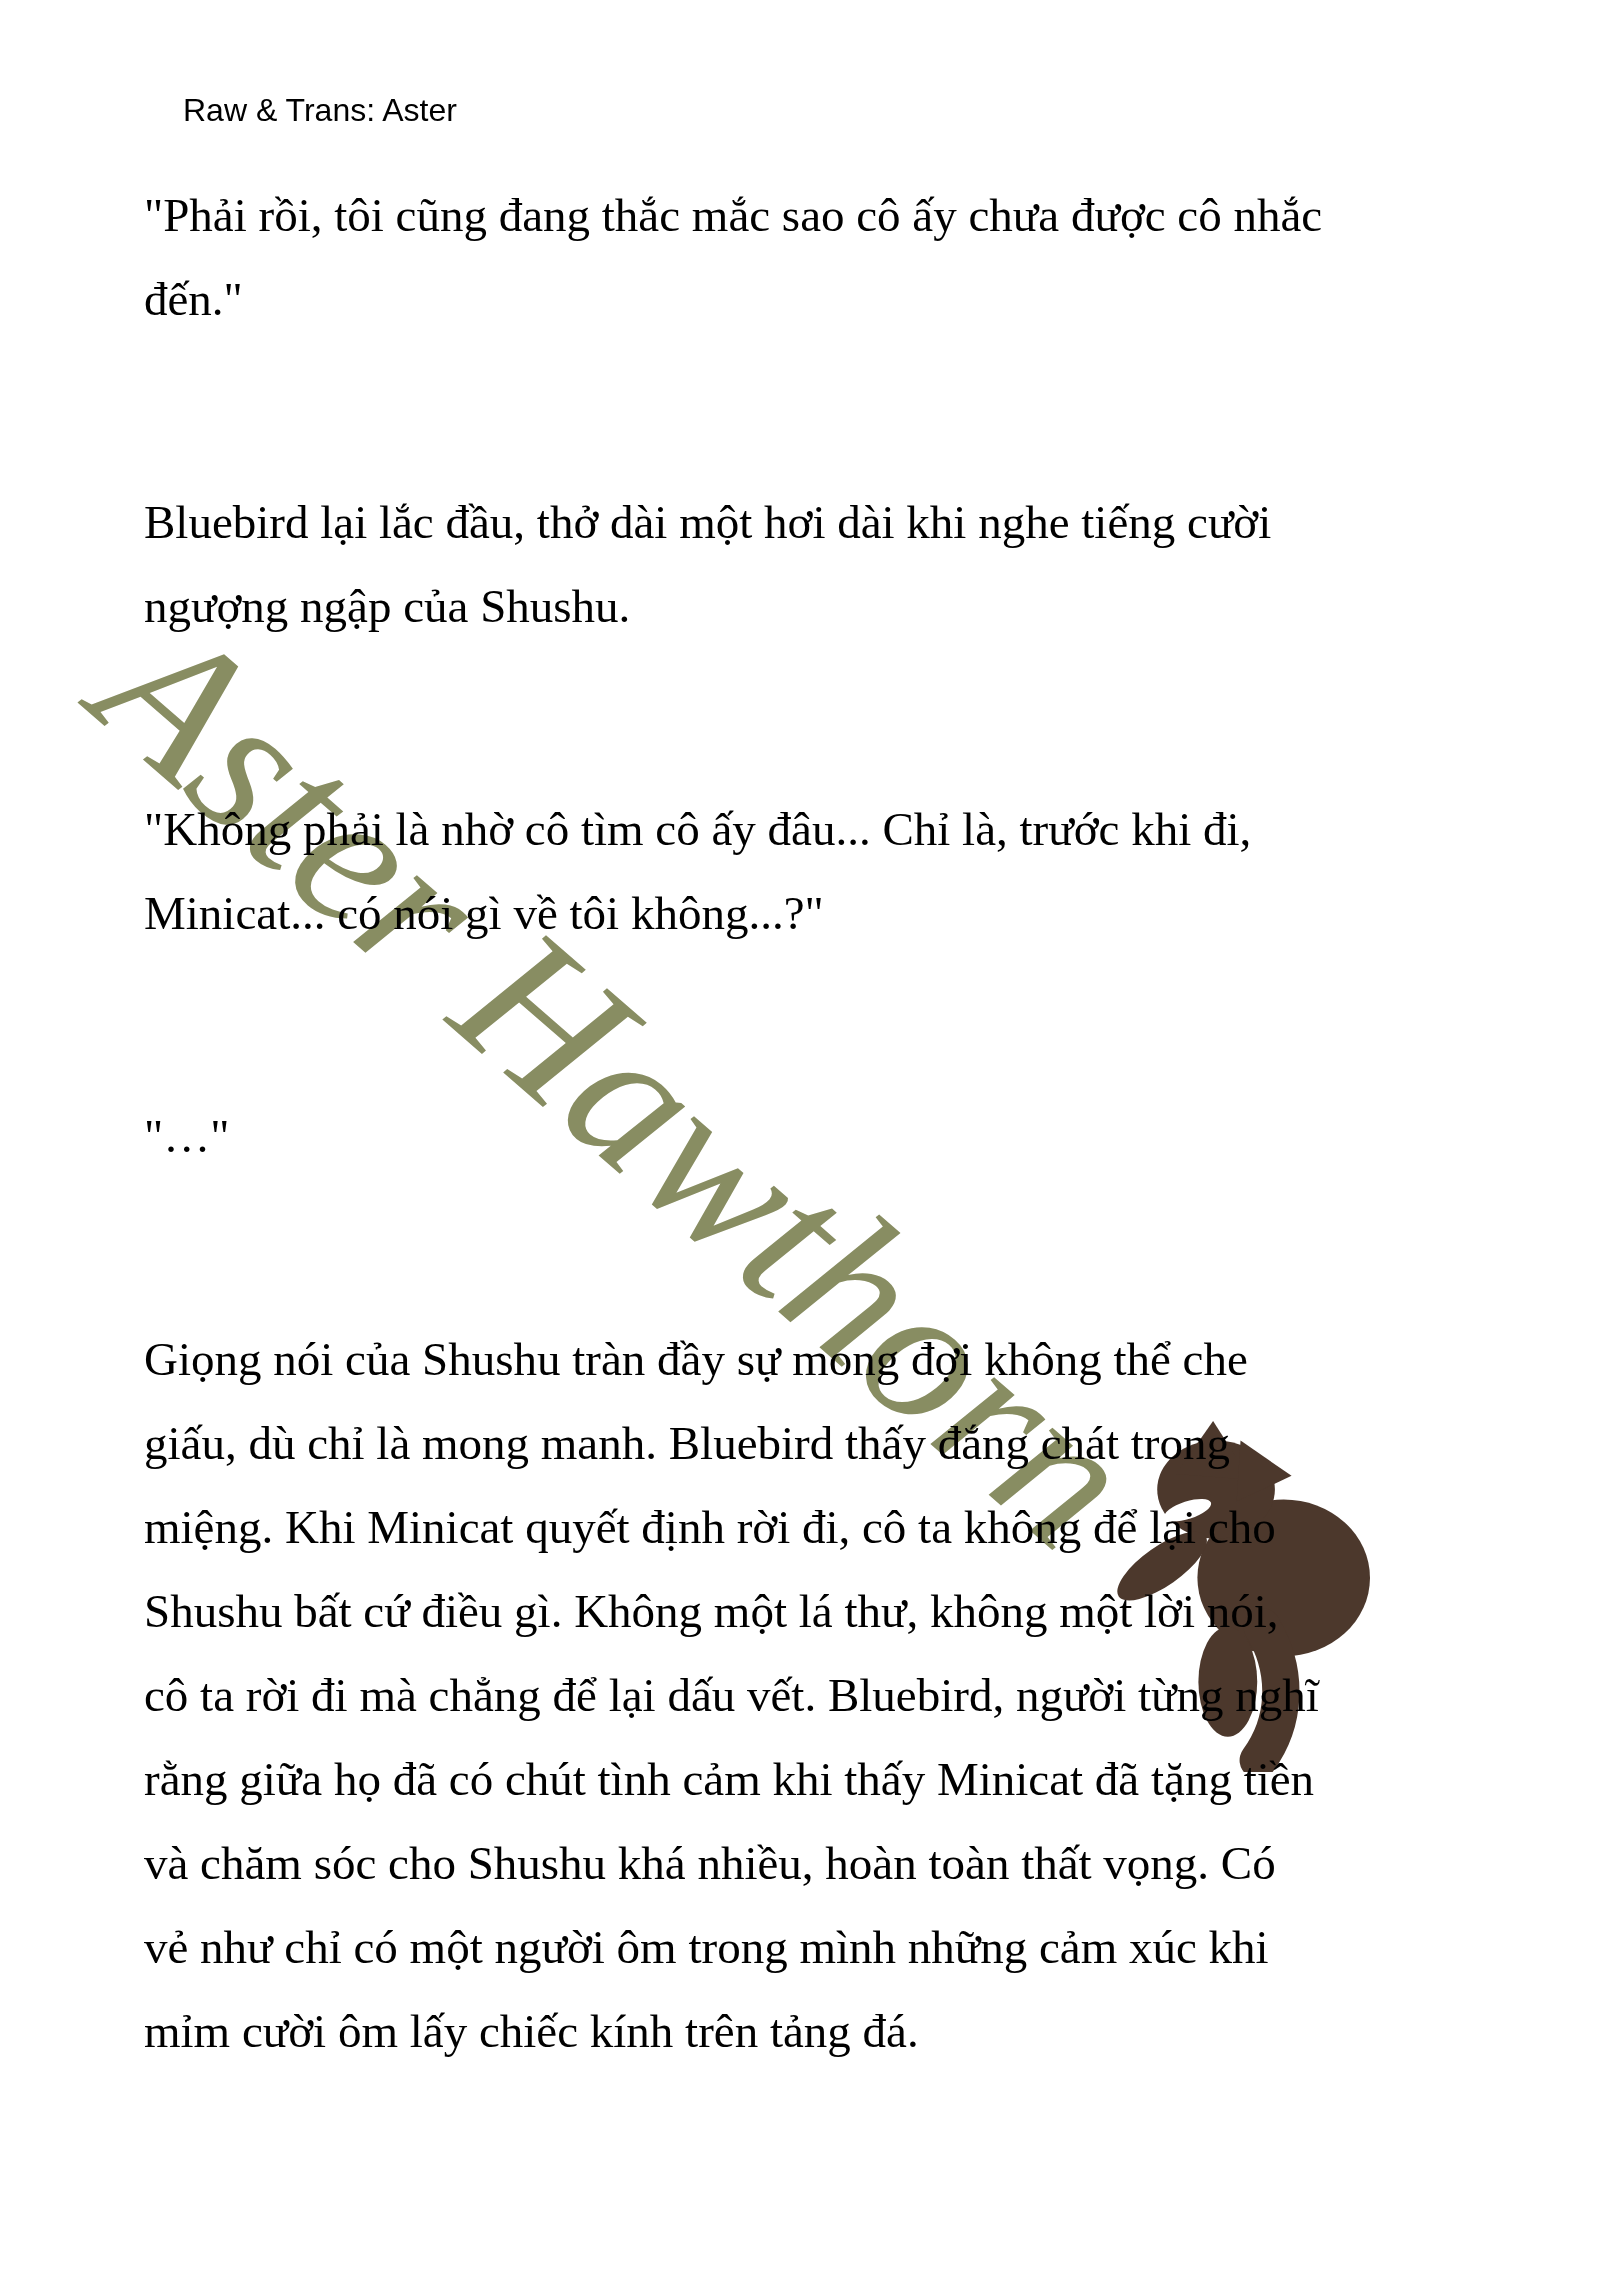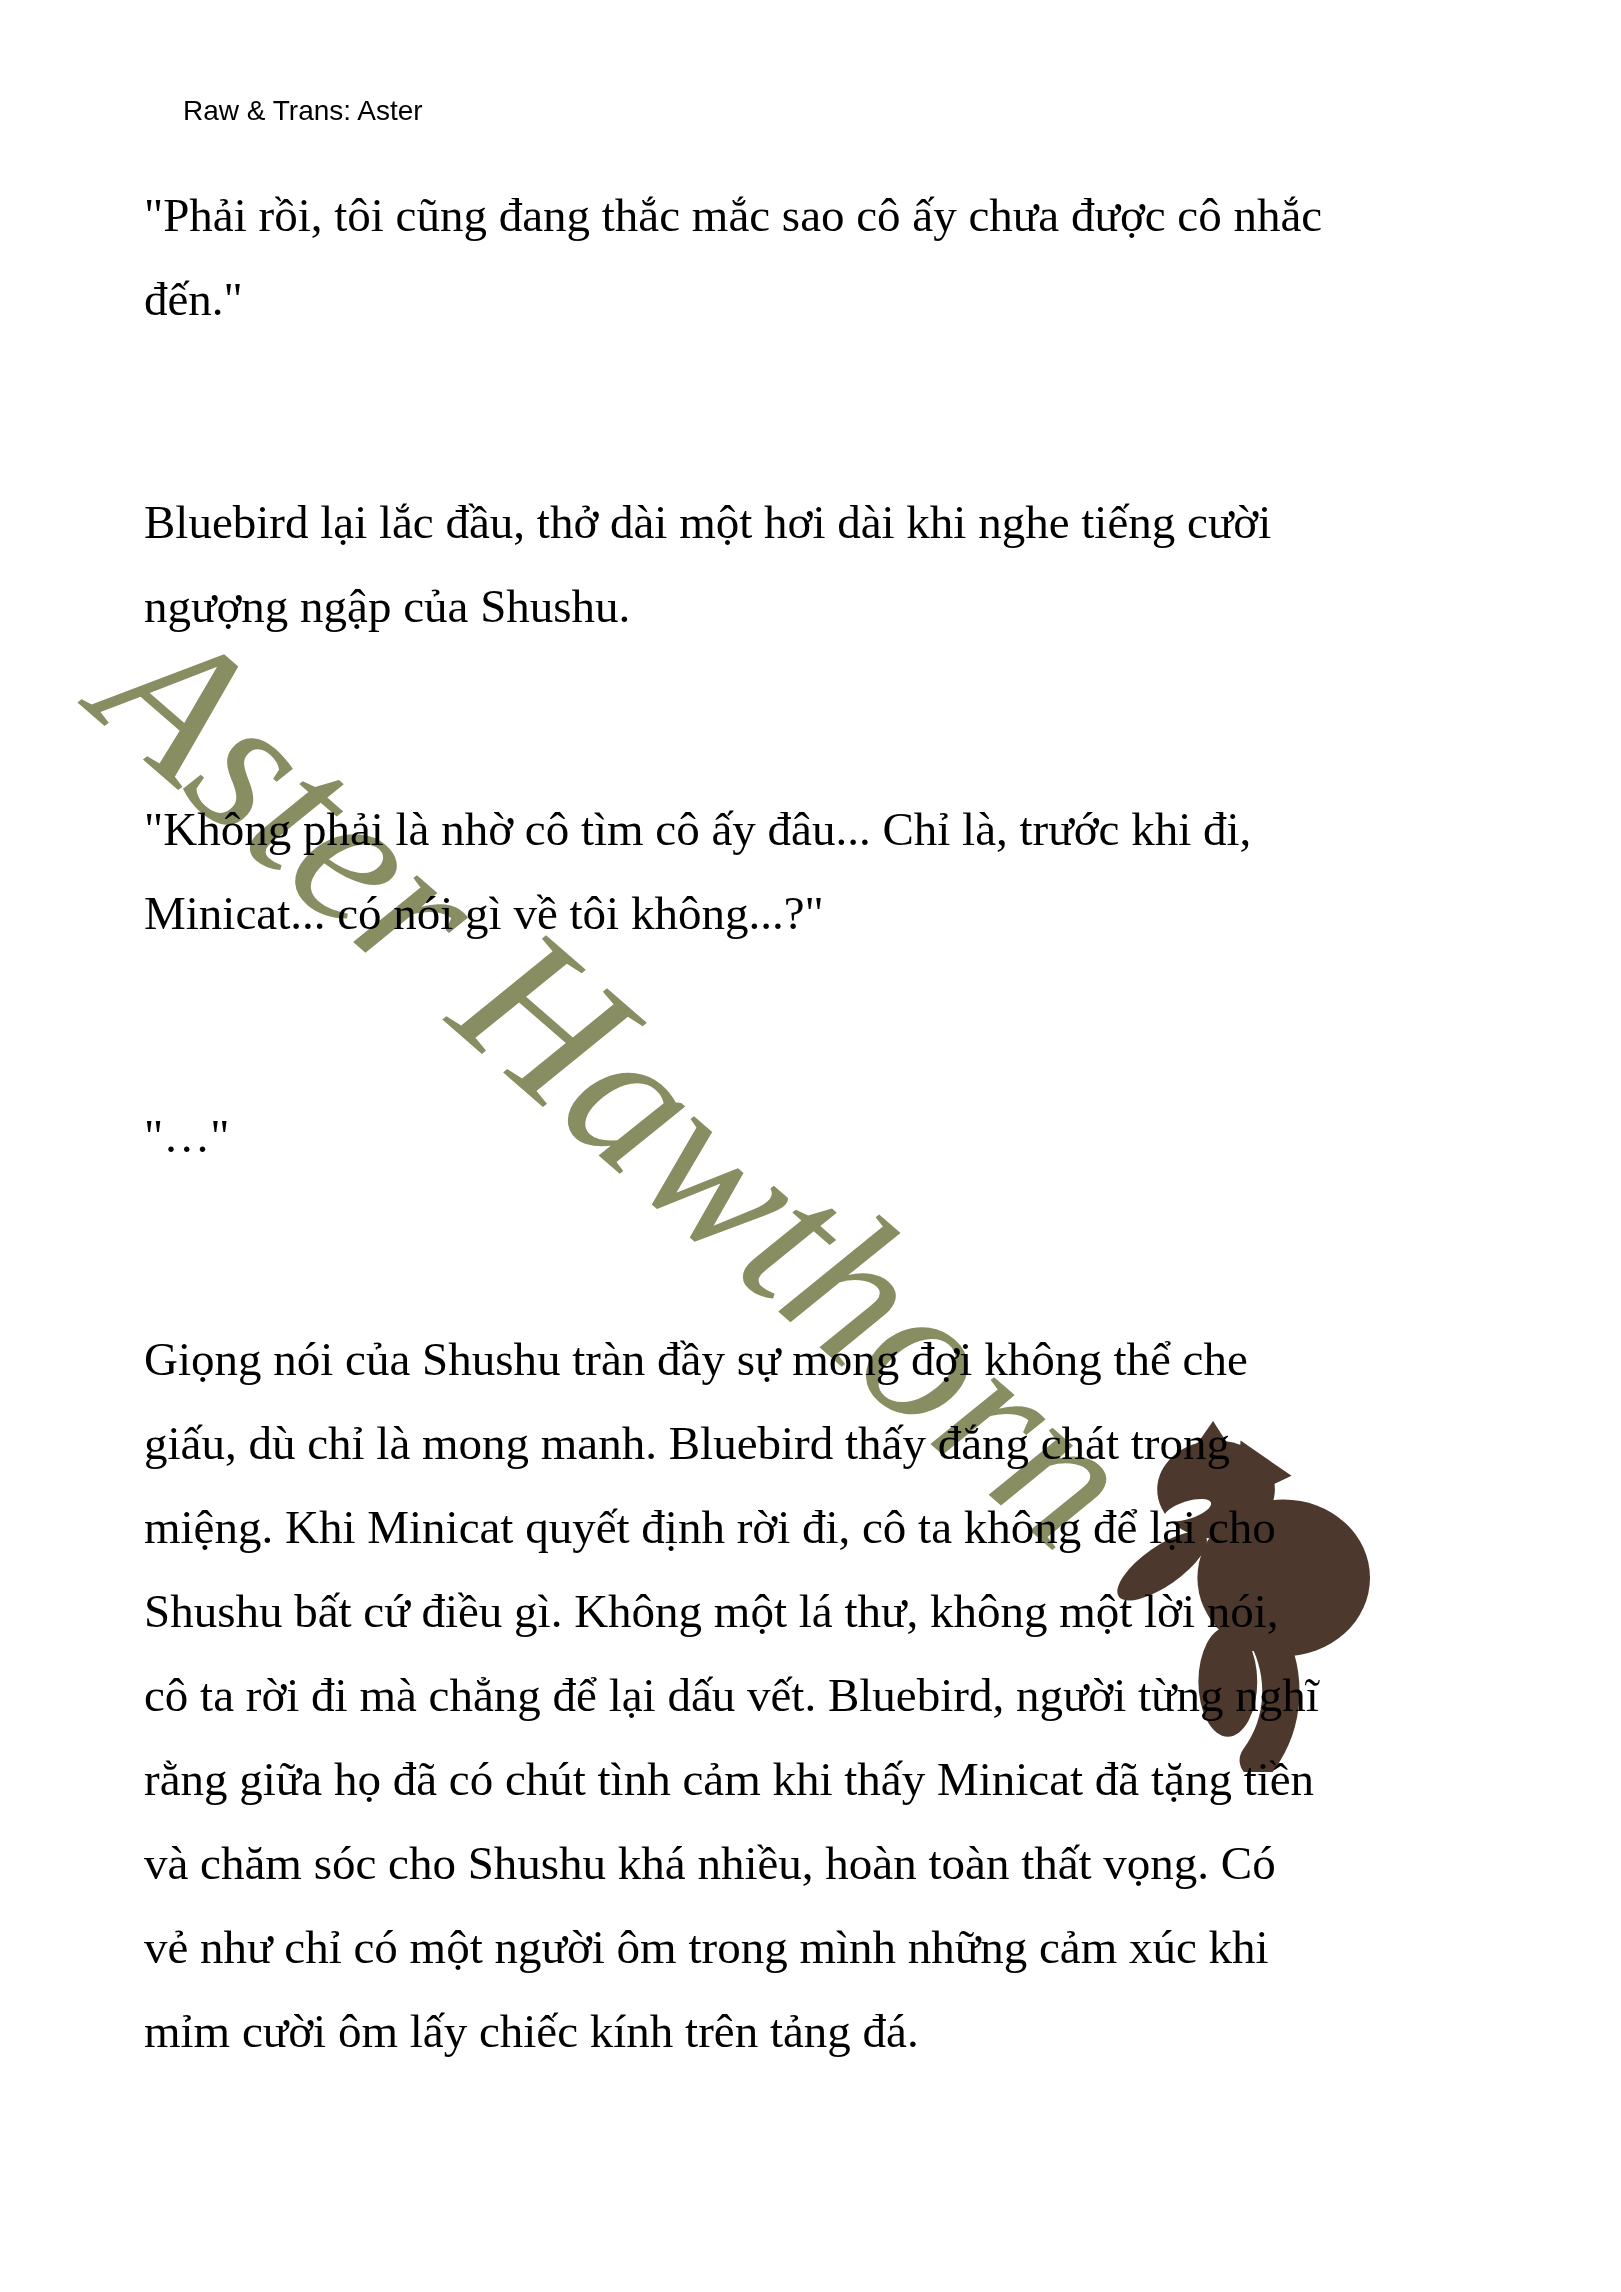--- a/index.html
+++ b/index.html
@@ -47,21 +47,21 @@
     left: 0;
     top: 0;
     width: 100%;
     z-index: 3;
   }
   .header-credit {
     position: absolute;
     left: 183px;
     top: 90px;
     font-family: "Liberation Sans", sans-serif;
-    font-size: 28px;
+    font-size: 32px;
     line-height: 41px;
     color: #000000;
     white-space: pre;
   }
   .body-text {
     position: absolute;
     left: 144px;
     top: 173px;
     width: 1451px;
     color: #000000;

